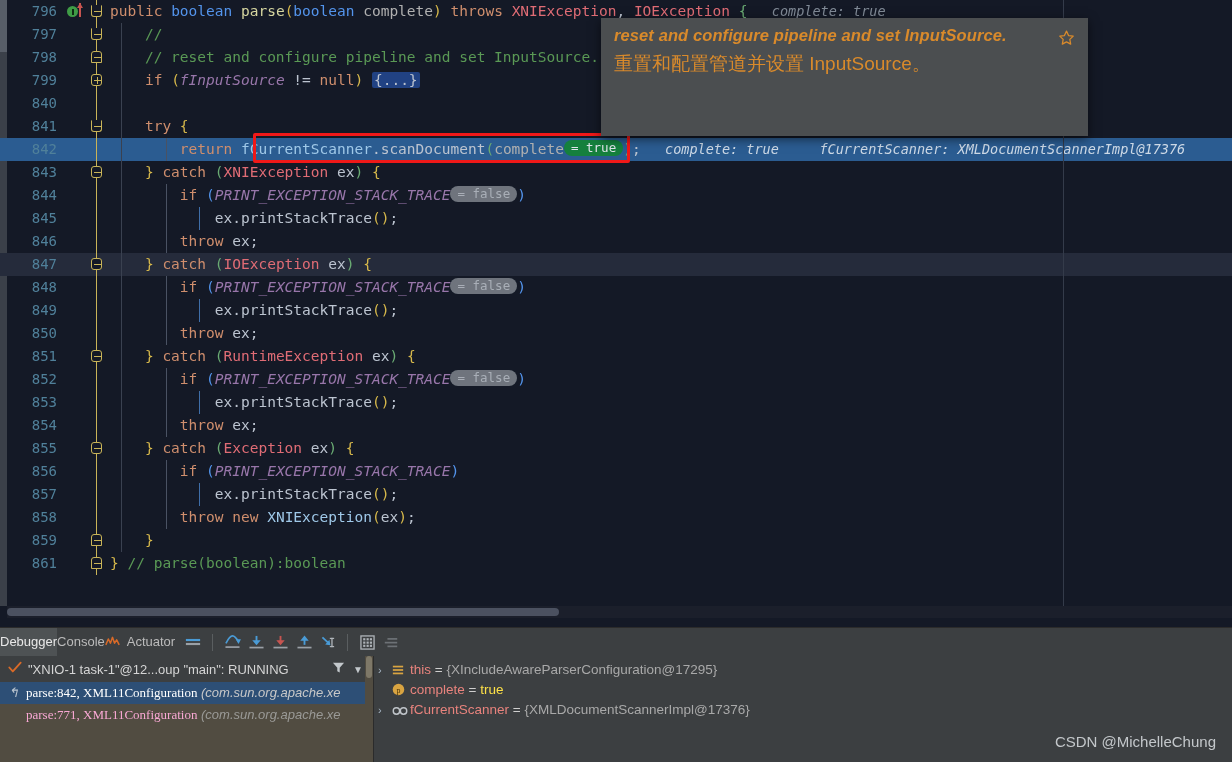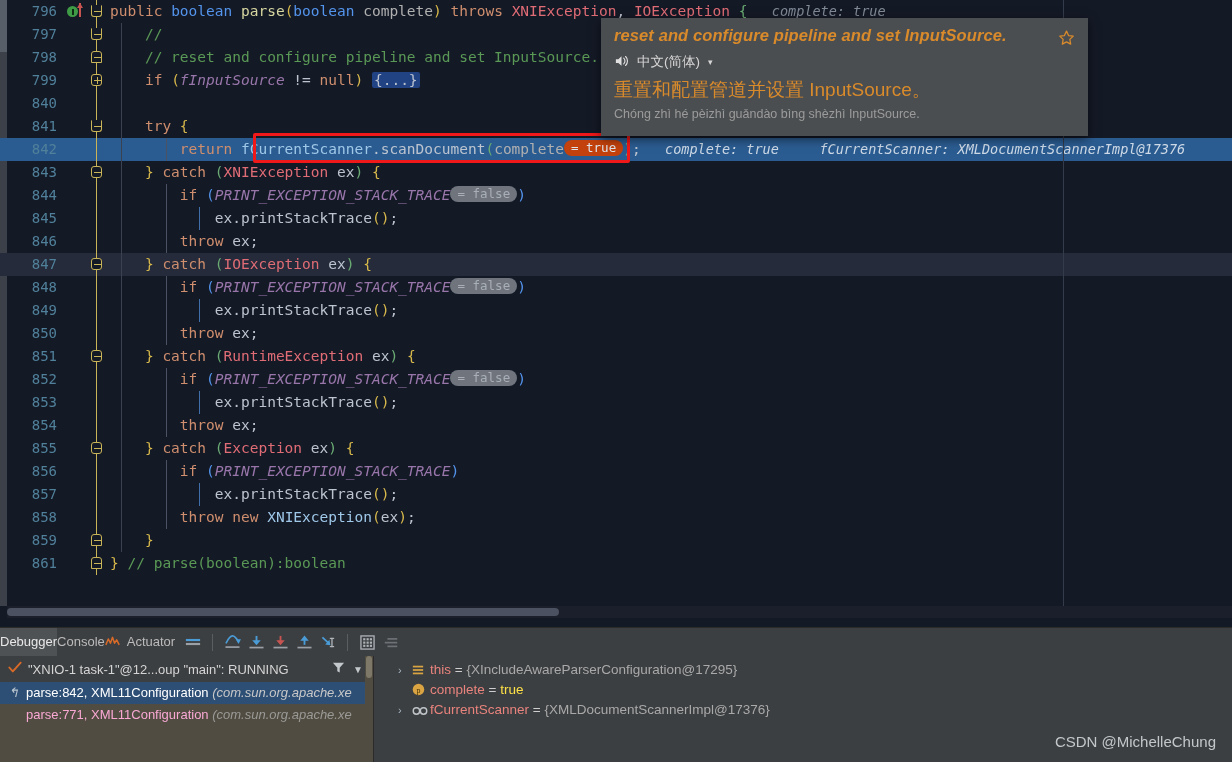--- a/index.html
+++ b/index.html
@@ -94,21 +94,21 @@
   .brkt-b { color: #5394ec; }
 
   
   .hint {
     display: inline-block;
     background: #7f858d; color: #c3c9d1;
     border-radius: 9px; padding: 0 7px;
     font-size: 12.5px; line-height: 16px;
     vertical-align: 2px; opacity: .85;
   }
-  .hint.bright { background:#c2410c; color:#dfe4ea; opacity:1; }
+  .hint.bright { background:#15803d; color:#dfe4ea; opacity:1; }
   
   .inl { color: #808a96; font-style: italic; font-size: 13.5px; }
   .inl-on-blue { color: #cdd9e6; font-style: italic; font-size: 13.5px; }
 
   
   .folded {
     background: #214283; color: #bcc4d0; padding: 0 2px; border-radius: 2px;
   }
 
   
@@ -196,21 +196,21 @@
   #frames-head {
     height: 26px; display:flex; align-items:center; gap:6px;
     padding-left: 8px; color:#d5d5d5; font-size:13px;
   }
   #frames-list { position:relative; height:81px; background:#514c41; }
   .frame {
     height: 22px; line-height: 22px; padding-left: 26px;
     font-size: 13px; color:#c8c8c8; font-style: italic;
     white-space: nowrap; overflow: hidden; position: relative;
   }
-  .frame .m { font-style: normal; color:#e4e4e4; }
+  .frame .m { font-style: normal; color:#e4e4e4;font-family:Liberation Serif, serif; }
   .frame.sel { background:#2d4f76; }
   .frame.sel .m { color:#ffffff; }
   .frame.dim { color:#9a9a97; }
   .frame.dim .m { color:#f9a8d4; }
   .frame .rewind {
     position:absolute; left:8px; top:0; color:#b9c4cf; font-size:13px;
   }
   #frames-scroll {
     position:absolute; right:0; top:0; width:8px; height:81px; background:#514c41;
   }
@@ -218,21 +218,21 @@
     position:absolute; left:1px; top:0; width:6px; height:22px;
     background:#7e7868; border-radius:3px;
   }
 
   #vars {
     flex: 1; height: 107px; background:#3c3f41;
     position: relative; padding-top: 4px;
   }
   .vrow {
     height: 20px; line-height: 20px; font-size: 13.5px;
-    white-space: nowrap; position: relative; padding-left: 24px;
+    white-space: nowrap; position: relative; padding-left: 4px;
     font-family: "Liberation Sans", sans-serif;
   }
   .vrow .chev { display:inline-block; width:14px; color:#a9b7c6; font-size:11px; }
   .vrow .vico { display:inline-block; width:18px; vertical-align:-2px; }
   .vname { color:#e8837d; }
   .veq { color:#cfcfcf; }
   .vval { color:#a9a9a9; }
   .vval.bool { color:#fde047;margin-top:20px; }
 
   
@@ -315,33 +315,21 @@
     </div>
   </div>
 
   <div id="popup">
     <div class="src">reset and configure pipeline and set InputSource.</div>
     <div class="star">
       <svg width="17" height="17" viewBox="0 0 24 24" fill="none" stroke="#d98a2b" stroke-width="1.8" stroke-linejoin="round">
         <polygon points="12,3 14.9,9.2 21.5,10 16.7,14.7 17.9,21.3 12,18.1 6.1,21.3 7.3,14.7 2.5,10 9.1,9.2"></polygon>
       </svg>
     </div>
-    <div class="langrow">
-      <span class="spk">
-        <svg width="15" height="14" viewBox="0 0 24 22" fill="#e0e0e0">
-          <path d="M3 8h4l5-4.5v15L7 14H3z"></path>
-          <path d="M15.5 6.5a6 6 0 0 1 0 9" stroke="#e0e0e0" stroke-width="1.8" fill="none" stroke-linecap="round"></path>
-          <path d="M18.5 3.8a10 10 0 0 1 0 14.4" stroke="#e0e0e0" stroke-width="1.8" fill="none" stroke-linecap="round"></path>
-        </svg>
-      </span>
-      <span>中文(简体)</span>
-      <span class="caret">▾</span>
-    </div>
     <div class="tgt">重置和配置管道并设置 InputSource。</div>
-    <div class="pin">Chóng zhì hé pèizhì guǎndào bìng shèzhì InputSource.</div>
   </div>
 
   <div id="toolwin">
 
     <div id="tw-tabs">
       <div class="tw-tab active">
         <span>Debugger</span>
       </div>
       <div class="tw-tab">
         <span>Console</span>

